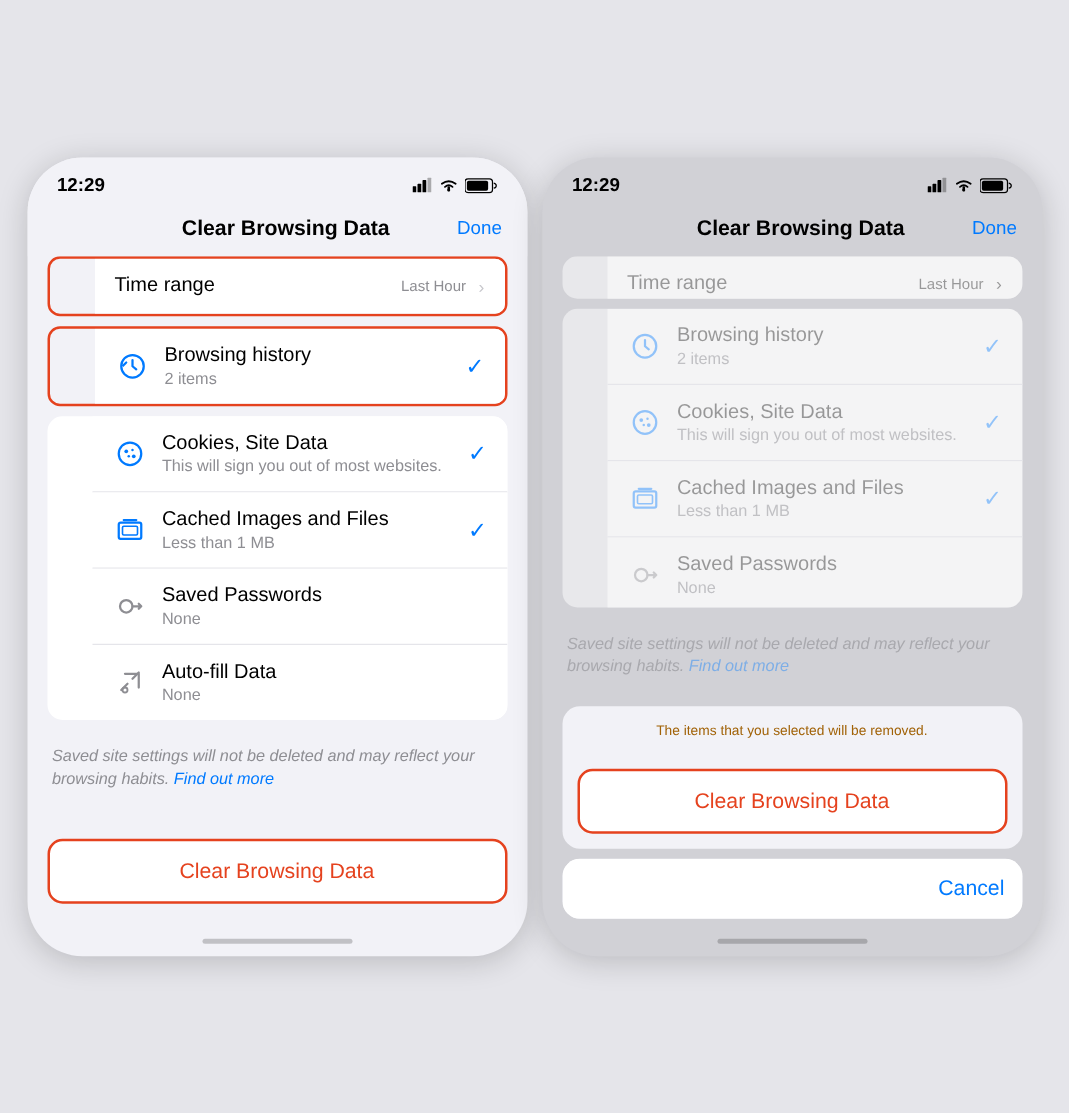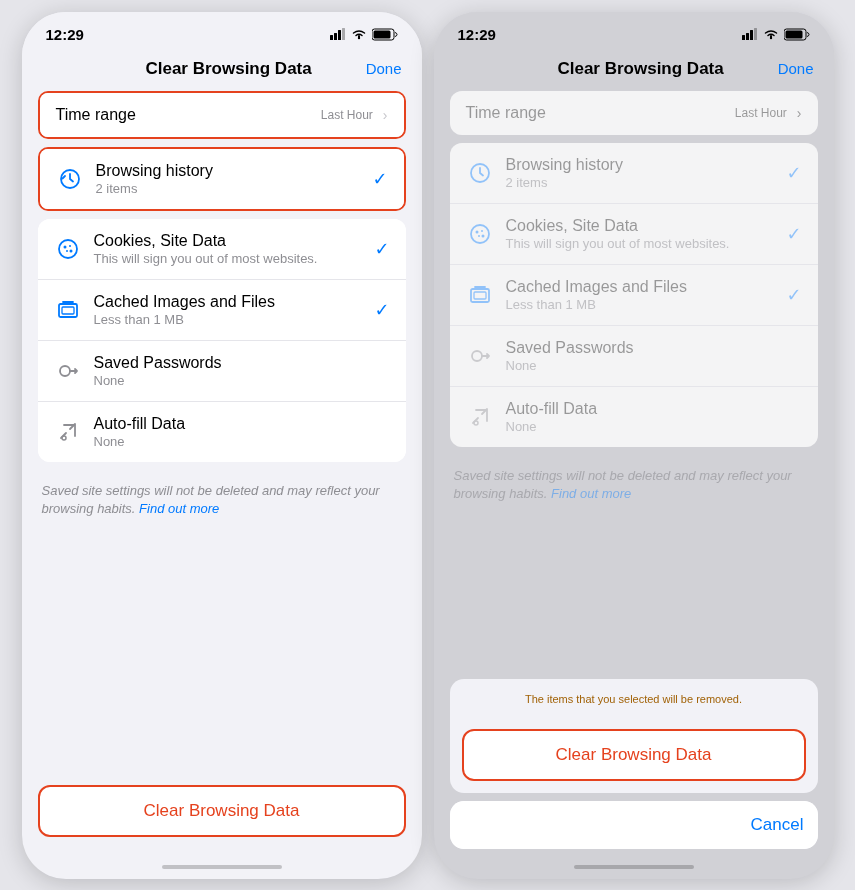--- a/index.html
+++ b/index.html
@@ -8,21 +8,21 @@
       height: 890px;
       background: #e5e5ea;
       display: flex;
       justify-content: center;
       align-items: center;
       font-family: -apple-system, BlinkMacSystemFont, 'SF Pro Text', 'Helvetica Neue', sans-serif;
       gap: 12px;
     }
     .phone {
       width: 400px;
-      height: 867px;
+      height: 639px;
       background: #f2f2f7;
       border-radius: 44px;
       overflow: hidden;
       display: flex;
       flex-direction: column;
       position: relative;
       box-shadow: 0 4px 24px rgba(0,0,0,0.18);
     }
     .status-bar {
       display: flex;
@@ -72,20 +72,21 @@
       border-radius: 12px;
       overflow: hidden;
       margin-bottom: 8px;
     }
     .card-row {
       display: flex;
       align-items: center;
       padding: 13px 16px;
       border-bottom: 0.5px solid #e5e5ea;
       background: #fff;
+      margin-left: 36px;
     }
     .card-row:last-child {
       border-bottom: none;
     }
     .row-icon {
       width: 28px;
       height: 28px;
       margin-right: 12px;
       flex-shrink: 0;
       display: flex;

